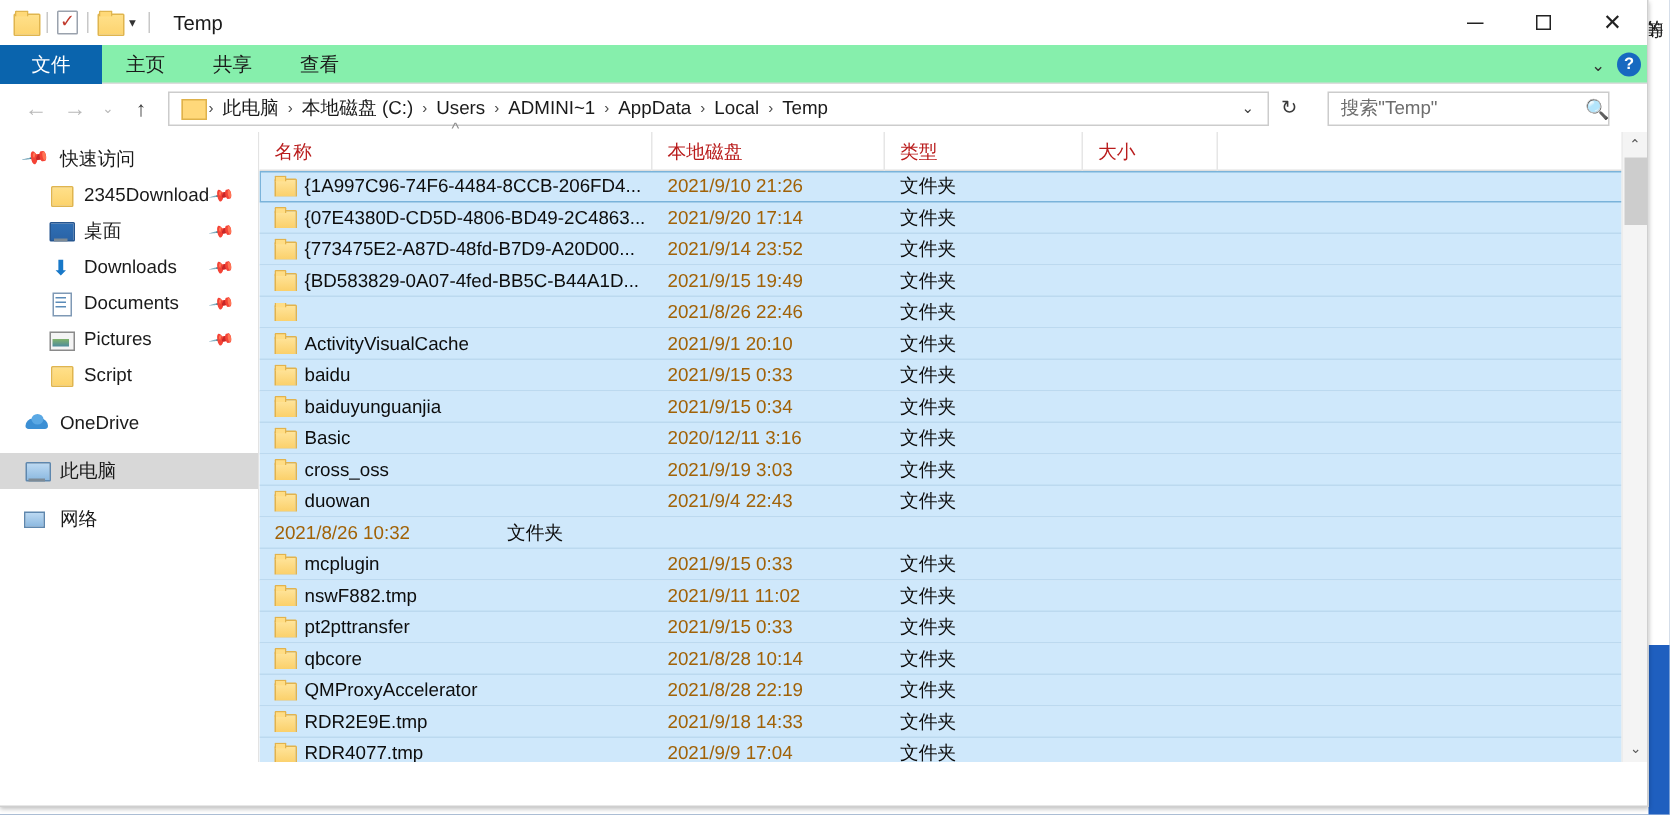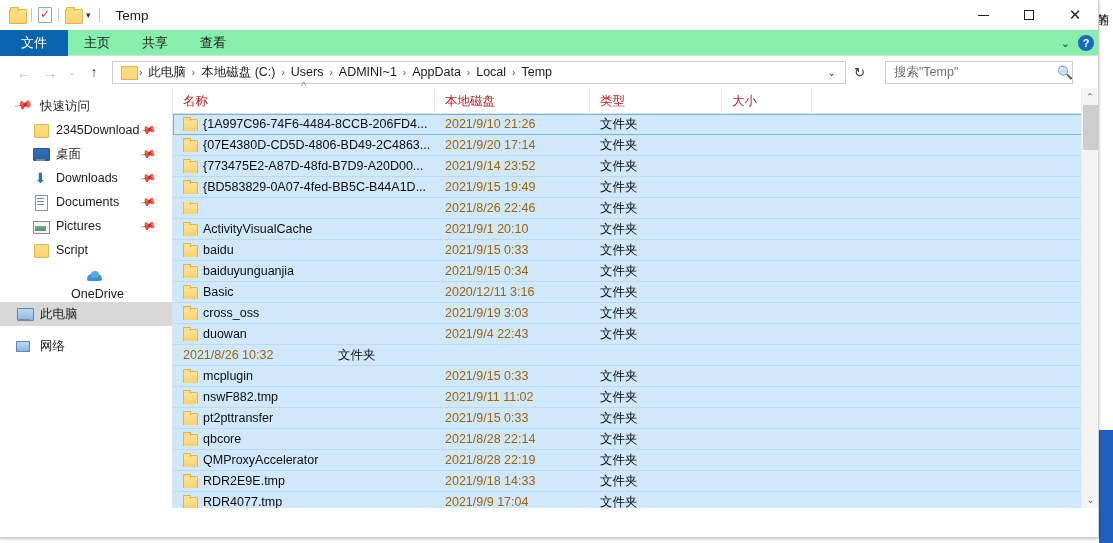--- a/index.html
+++ b/index.html
@@ -428,21 +428,21 @@
       </div>
       <div class="nav-row child">
         <span class="ni ni-pic"></span>
         <span class="nl">Pictures</span>
         <span class="pin">📌</span>
       </div>
       <div class="nav-row child">
         <span class="ni ni-folder"></span>
         <span class="nl">Script</span>
       </div>
-      <div class="nav-row" style="margin-top:8px;flex-direction:column;">
+      <div class="nav-row" style="margin-top:8px;">
         <span class="ni ni-cloud"></span>
         <span class="nl">OneDrive</span>
       </div>
       <div class="nav-row selected" style="margin-top:8px;">
         <span class="ni ni-pc"></span>
         <span class="nl">此电脑</span>
       </div>
       <div class="nav-row" style="margin-top:8px;">
         <span class="ni ni-net"></span>
         <span class="nl">网络</span>
@@ -590,21 +590,21 @@
               </div>
               <div class="cell date">2021/9/15 0:33</div>
               <div class="cell type">文件夹</div>
               <div class="cell size"></div>
             </div>
             <div class="row">
               <div class="cell name">
                 <span class="fico"></span>
                 <span>qbcore</span>
               </div>
-              <div class="cell date">2021/8/28 22:14</div>
+              <div class="cell date">2021/8/28 10:14</div>
               <div class="cell type">文件夹</div>
               <div class="cell size"></div>
             </div>
             <div class="row">
               <div class="cell name">
                 <span class="fico"></span>
                 <span>QMProxyAccelerator</span>
               </div>
               <div class="cell date">2021/8/28 22:19</div>
               <div class="cell type">文件夹</div>

